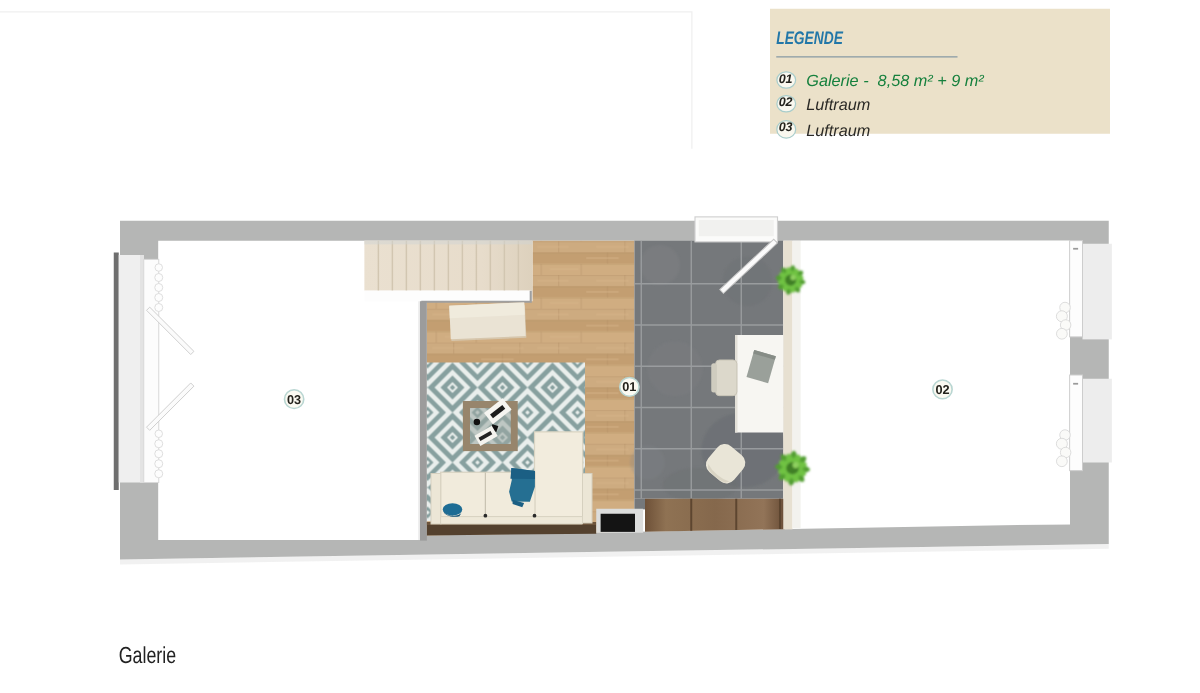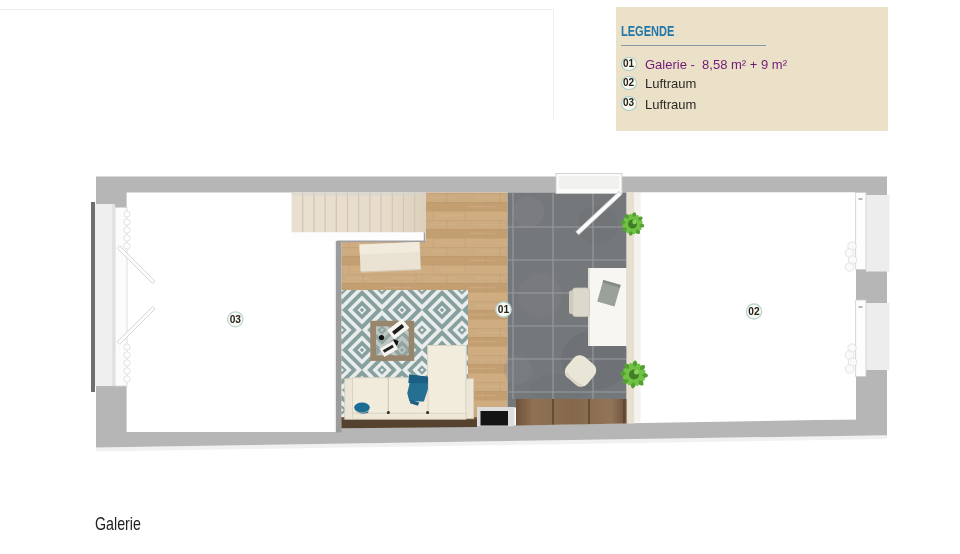--- a/index.html
+++ b/index.html
@@ -300,29 +300,29 @@
   <ellipse cx="754" cy="311.5" rx="7.7" ry="7.5" fill="#fbfaf2" stroke="#b9d6d2" stroke-width="1.3"></ellipse>
   <text x="754" y="315.2" text-anchor="middle" font-family="Liberation Sans, sans-serif" font-size="10.2" font-weight="bold" fill="#23221c">02</text>
 </g>
 
 <g>
   <ellipse cx="235.3" cy="319.3" rx="7.7" ry="7.5" fill="#fbfaf2" stroke="#b9d6d2" stroke-width="1.3"></ellipse>
   <text x="235.3" y="323" text-anchor="middle" font-family="Liberation Sans, sans-serif" font-size="10.2" font-weight="bold" fill="#23221c">03</text>
 </g>
 </svg>
 
-<div class="abs" style="left:616px;top:7px;width:272px;height:124px;background:#ebe1c9;">
+<div class="abs" style="left:616px;top:7px;width:272px;height:100px;background:#ebe1c9;font-style:italic;">
 
   <div style="position:absolute;left:5px;top:15.5px;font-size:14.5px;font-weight:bold;color:#2277a8;transform:scaleX(0.76);transform-origin:0 0;">LEGENDE</div>
 
   <div style="position:absolute;left:5px;top:37.5px;width:145px;height:1px;background:#8799a4;"></div>
 
   <div style="position:absolute;left:4.5px;top:49.5px;width:260px;height:15px;">
     <span style="position:absolute;left:0;top:0;width:14px;height:12.5px;background:#faf8ef;border:1px solid #a9cdcb;border-radius:50%;font-size:10px;font-weight:bold;color:#23221c;text-align:center;line-height:12.5px;">01</span>
-    <span style="position:absolute;left:24.5px;top:0.5px;font-size:13px;color:#701a75;">Galerie -&nbsp; 8,58 m² + 9 m²</span>
+    <span style="position:absolute;left:24.5px;top:0.5px;font-size:13px;color:#15803d;">Galerie -&nbsp; 8,58 m² + 9 m²</span>
   </div>
 
   <div style="position:absolute;left:4.5px;top:68.5px;width:260px;height:15px;">
     <span style="position:absolute;left:0;top:0;width:14px;height:12.5px;background:#faf8ef;border:1px solid #a9cdcb;border-radius:50%;font-size:10px;font-weight:bold;color:#23221c;text-align:center;line-height:12.5px;">02</span>
     <span style="position:absolute;left:24.5px;top:0.5px;font-size:13px;color:#2b2a26;">Luftraum</span>
   </div>
 
   <div style="position:absolute;left:4.5px;top:89px;width:260px;height:15px;">
     <span style="position:absolute;left:0;top:0;width:14px;height:12.5px;background:#faf8ef;border:1px solid #a9cdcb;border-radius:50%;font-size:10px;font-weight:bold;color:#23221c;text-align:center;line-height:12.5px;">03</span>
     <span style="position:absolute;left:24.5px;top:0.5px;font-size:13px;color:#2b2a26;">Luftraum</span>

